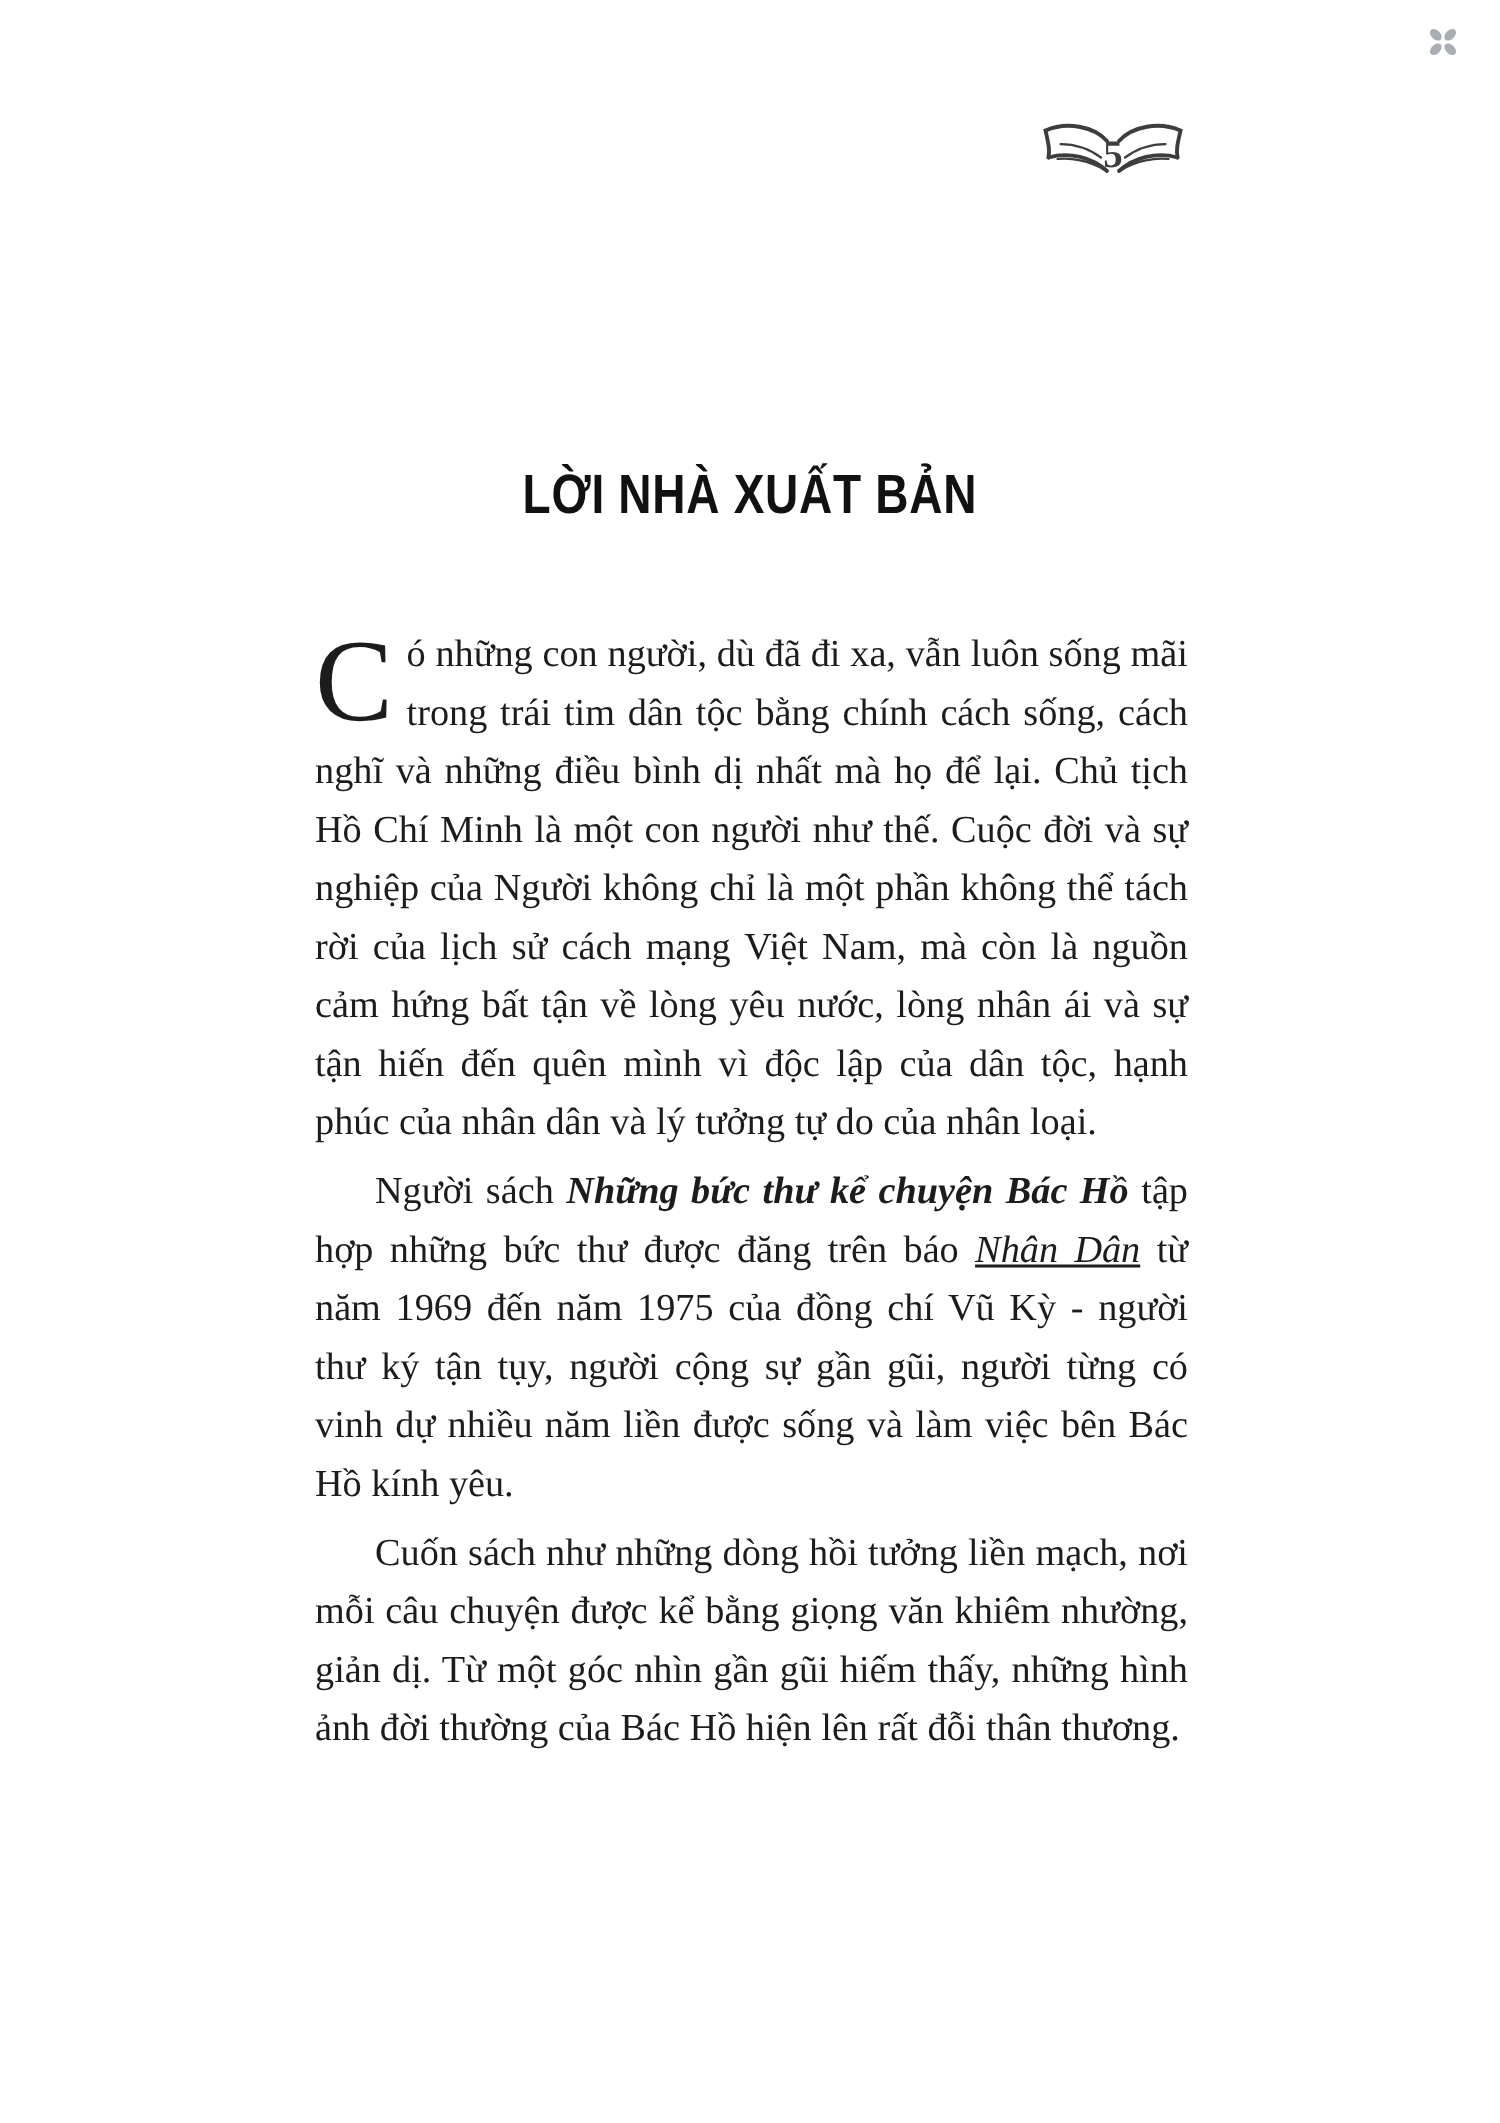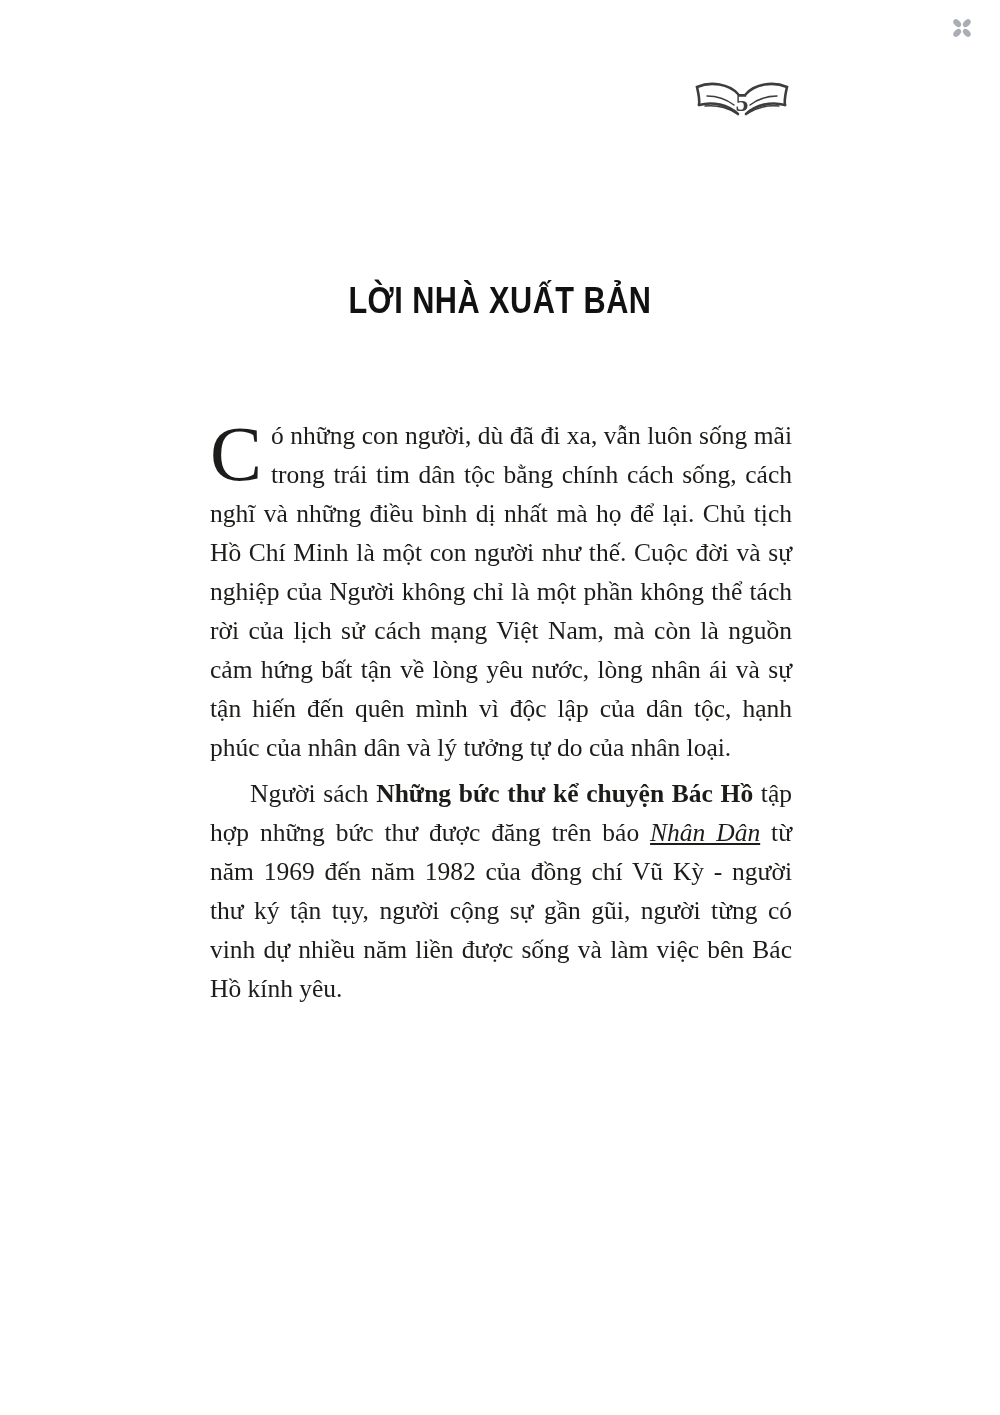--- a/index.html
+++ b/index.html
@@ -40,21 +40,21 @@
     left:0;right:0;top:8px;
     text-align:center;
     font-family:"Liberation Serif","DejaVu Serif",serif;
     font-weight:bold;
     font-size:26px;
     color:var(--book);
   }
   .title{
     position:absolute;
     left:0;right:0;
-    top:282px;
+    top:311px;
     margin:0;
     text-align:center;
     font-family:"Liberation Sans","DejaVu Sans",sans-serif;
     font-weight:700;
     font-size:33px;
     letter-spacing:0.5px;
     color:var(--title);
   }
   .title-inner{
     display:inline-block;
@@ -72,21 +72,21 @@
   }
   .body-text p{margin:0 0 7px 0;}
   .body-text p.indent{text-indent:40px;}
   .dropcap{
     float:left;
     font-size:78px;
     line-height:62px;
     padding:7px 9px 0 0;
     color:var(--text);
   }
-  .bold-italic{font-weight:bold;}
+  .bold-italic{font-weight:bold;font-style:italic;}
   .italic{font-style:italic;text-decoration:underline;}
 </style>
 </head>
 <body>
 
 <div class="page">
 
   <span class="corner-icon">
     <svg viewBox="0 0 24 24" width="24" height="24" aria-hidden="true">
       <g fill="var(--flower)">
@@ -114,16 +114,17 @@
         <path d="M58 25 C66 19, 76 16, 85 16"></path>
       </g>
     </svg>
     <span class="pagenum">5</span>
   </div>
 
   <h1 class="title"><span class="title-inner">LỜI NHÀ XUẤT BẢN</span></h1>
 
   <div class="body-text">
       <p class="first"><span class="dropcap">C</span><span>ó những con người, dù đã đi xa, vẫn luôn sống mãi trong trái tim dân tộc bằng chính cách sống, cách nghĩ và những điều bình dị nhất mà họ để lại. Chủ tịch Hồ Chí Minh là một con người như thế. Cuộc đời và sự nghiệp của Người không chỉ là một phần không thể tách rời của lịch sử cách mạng Việt Nam, mà còn là nguồn cảm hứng bất tận về lòng yêu nước, lòng nhân ái và sự tận hiến đến quên mình vì độc lập của dân tộc, hạnh phúc của nhân dân và lý tưởng tự do của nhân loại.</span></p>
-      <p class="indent"><span>Người sách </span><span class="bold-italic">Những bức thư kể chuyện Bác Hồ</span><span> tập hợp những bức thư được đăng trên báo </span><span class="italic">Nhân Dân</span><span> từ năm 1969 đến năm 1982 của đồng chí Vũ Kỳ - người thư ký tận tụy, người cộng sự gần gũi, người từng có vinh dự nhiều năm liền được sống và làm việc bên Bác Hồ kính yêu.</span></p>
+      <p class="indent"><span>Người sách </span><span class="bold-italic">Những bức thư kể chuyện Bác Hồ</span><span> tập hợp những bức thư được đăng trên báo </span><span class="italic">Nhân Dân</span><span> từ năm 1969 đến năm 1975 của đồng chí Vũ Kỳ - người thư ký tận tụy, người cộng sự gần gũi, người từng có vinh dự nhiều năm liền được sống và làm việc bên Bác Hồ kính yêu.</span></p>
+      <p class="indent"><span>Cuốn sách như những dòng hồi tưởng liền mạch, nơi mỗi câu chuyện được kể bằng giọng văn khiêm nhường, giản dị. Từ một góc nhìn gần gũi hiếm thấy, những hình ảnh đời thường của Bác Hồ hiện lên rất đỗi thân thương.</span></p>
     </div>
 
 </div>
 
 </body></html>

